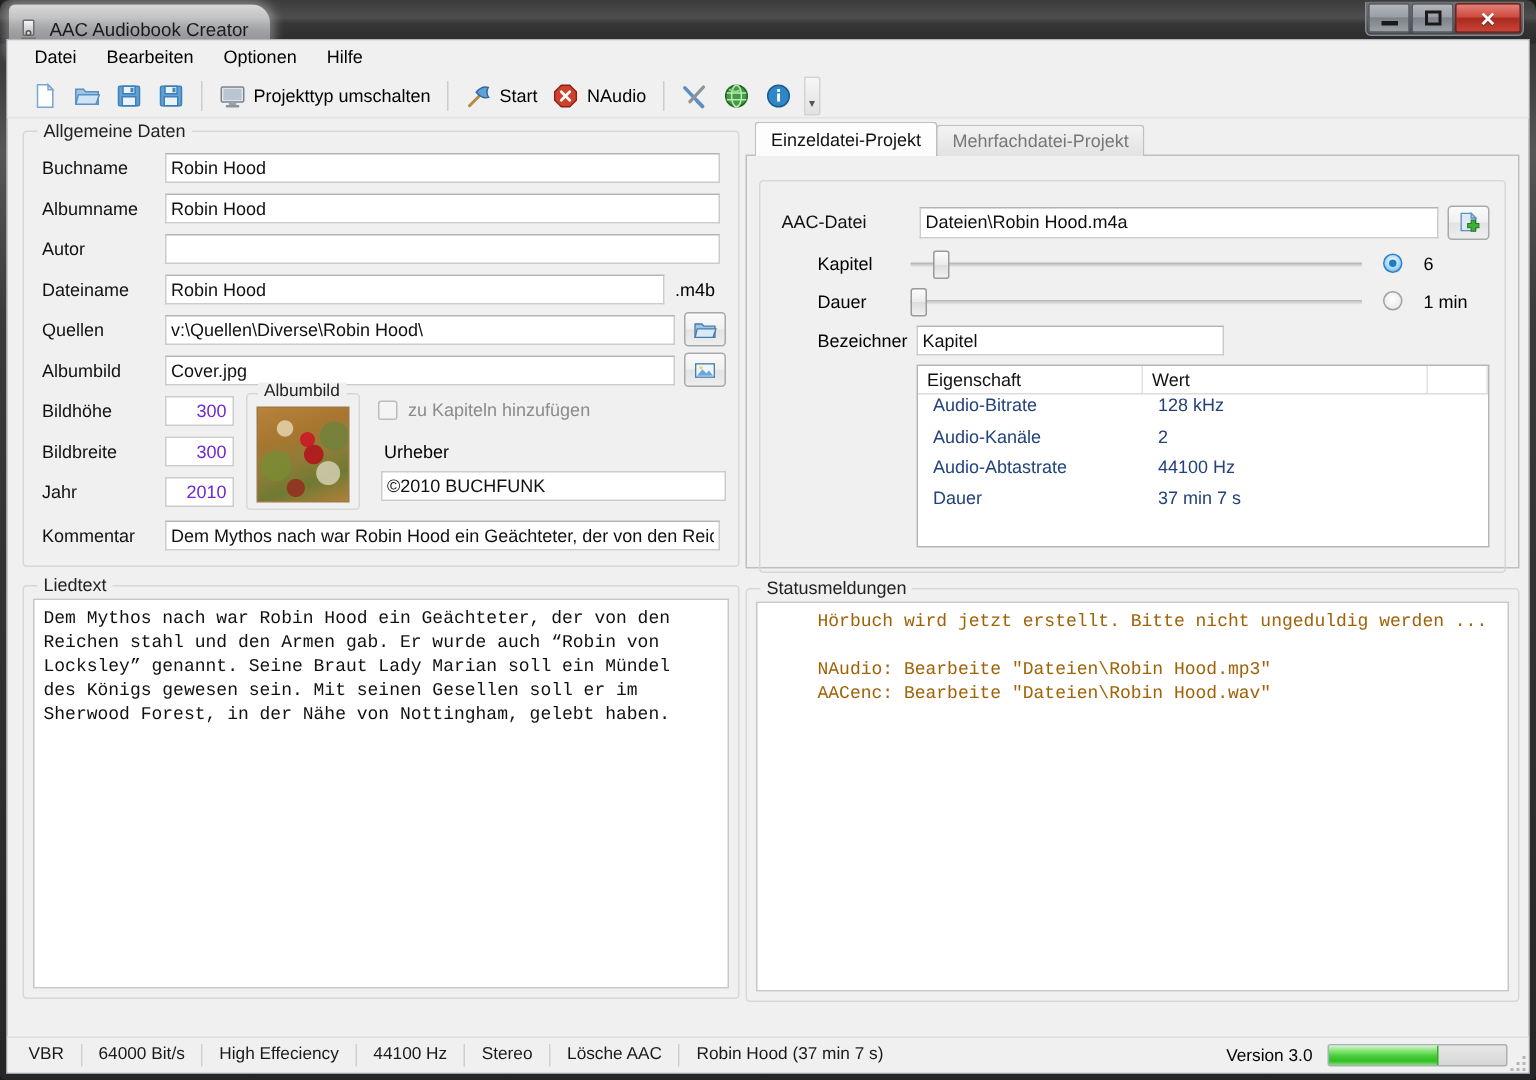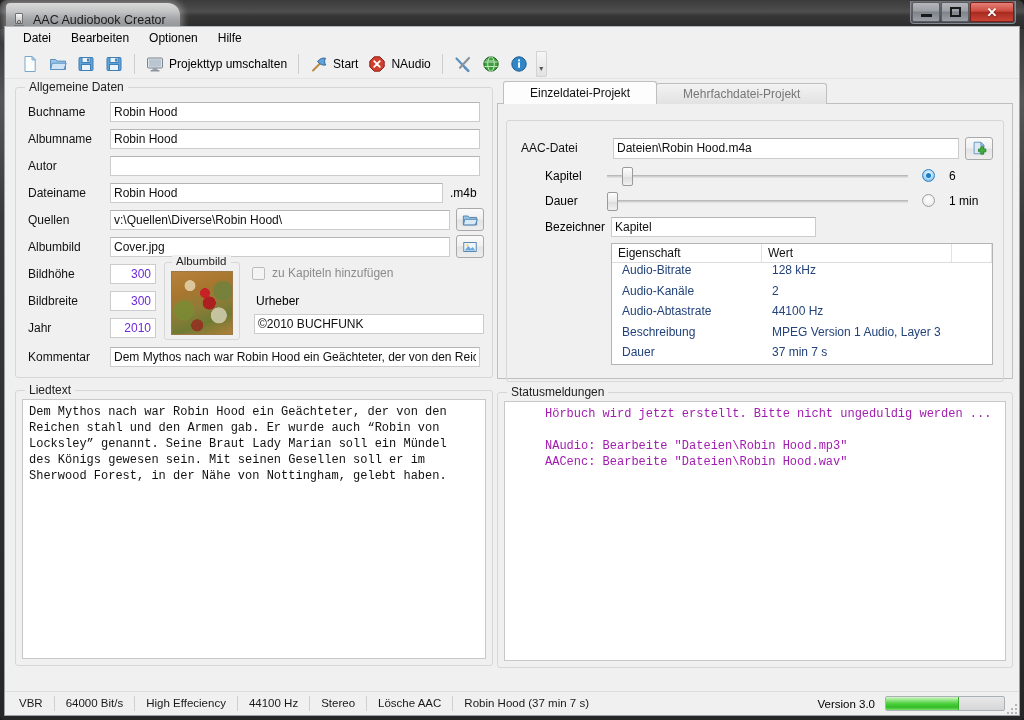--- a/index.html
+++ b/index.html
@@ -227,21 +227,21 @@
   .dim { color: #8b8b8b; }
 
   .urheber-lbl { position:absolute; left: 240px; top: 206px; font-size: 12px; }
   .urheber-inp { position:absolute; left: 238px; top: 226px; width: 230px; height: 20px;
     background:#fff; border:1px solid #ccc; font-size:12px; padding:0 3px;
     font-family:"Liberation Sans", sans-serif; outline:none; color:#111; }
 
   
   .tabstrip { display:flex; align-items:flex-end; height: 21px; padding-left: 6px; position:relative; z-index:2; }
   .tab {
-    height: 21px; padding: 0 26px;
+    height: 21px; padding: 0 10px;
     display:flex; align-items:center;
     font-size: 12px;
     border: 1px solid #bfbfbf;
     border-bottom: none;
     border-radius: 3px 3px 0 0;
     background: linear-gradient(180deg,#f3f3f3,#e2e2e2);
     color: #777;
     margin-right: -1px;
     cursor: default;
   }
@@ -683,39 +683,35 @@
                   </div>
                   <div class="lv-row">
                     <div class="c c1">Audio-Kanäle</div>
                     <div class="c c2">2</div>
                   </div>
                   <div class="lv-row">
                     <div class="c c1">Audio-Abtastrate</div>
                     <div class="c c2">44100 Hz</div>
                   </div>
                   <div class="lv-row">
-                    <div class="c c1">Beschreibung</div>
-                    <div class="c c2">MPEG Version 1 Audio, Layer 3</div>
-                  </div>
-                  <div class="lv-row">
                     <div class="c c1">Dauer</div>
                     <div class="c c2">37 min 7 s</div>
                   </div>
                 </div>
 
               </div>
             </div>
 
           </div>
         </div>
 
         <div class="group" style="height:276px;margin-top:13px;">
           <div class="grp-title">Statusmeldungen</div>
           <div style="padding:8px 6px 6px 6px;height:100%;">
-            <textarea class="textarea" spellcheck="false" style="color: #a21caf; padding-left: 40px;">Hörbuch wird jetzt erstellt. Bitte nicht ungeduldig werden ...
+            <textarea class="textarea" spellcheck="false" style="color: #a16207; padding-left: 40px;">Hörbuch wird jetzt erstellt. Bitte nicht ungeduldig werden ...
 
 NAudio: Bearbeite "Dateien\Robin Hood.mp3"
 AACenc: Bearbeite "Dateien\Robin Hood.wav"</textarea>
           </div>
         </div>
 
       </div>
     </div>
 
     <div id="statusbar">

